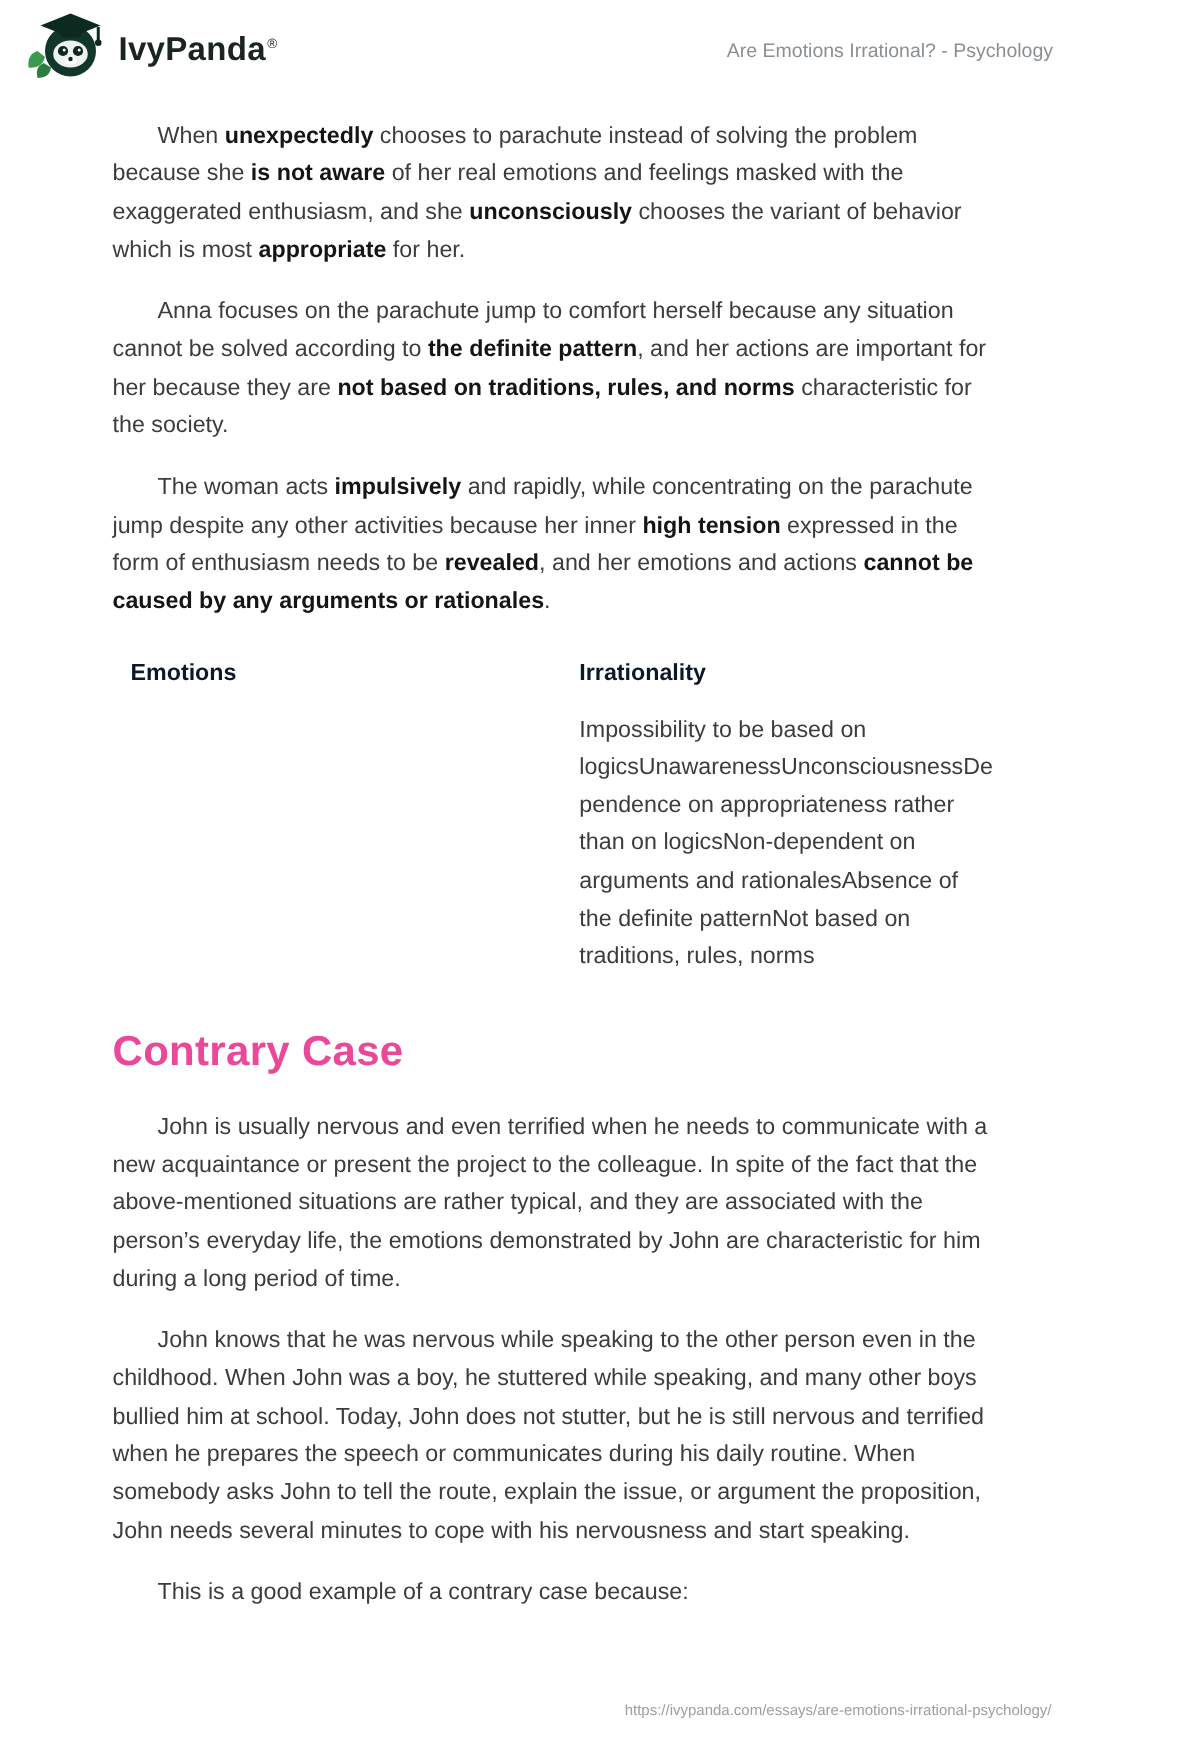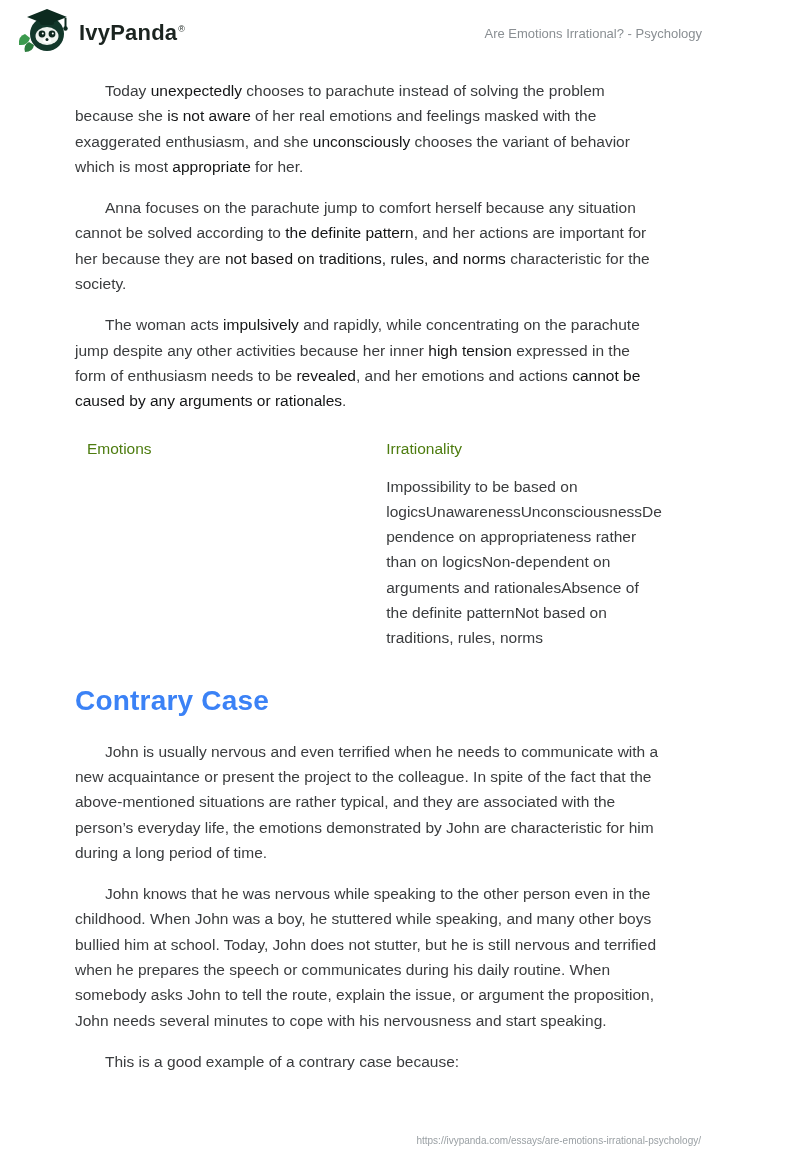--- a/index.html
+++ b/index.html
@@ -34,39 +34,39 @@
 
   
   .content { margin: 16px 72px 0 75px; }
   p.para {
     font-size: 15.5px;
     line-height: 25.3px;
     color: #3a3c3e;
     margin: 0 0 16px 0;
     text-indent: 30px;
   }
-  p.para b { color: #141516; font-weight: 400; }
+  p.para b { color: #141516; font-weight: 700; }
 
   
   .tbl { display: flex; gap: 27px; margin: 26px 0 0 12px; }
   .tbl-col { width: 296px; }
   .tbl-col.second { width: 302px; }
-  .tbl-col-header { font-size: 15.5px; font-weight: 400; color: #4d7c0f; margin: 0 0 16px 0; }
+  .tbl-col-header { font-size: 15.5px; font-weight: 700; color: #0f172a; margin: 0 0 16px 0; }
   .tbl-col-body {
     font-size: 15.5px;
     line-height: 25.3px;
     color: #3a3c3e;
     overflow-wrap: break-word;
     word-break: break-word;
   }
 
   h1.section-heading {
     font-size: 28px;
     font-weight: 700;
-    color: #3b82f6;
+    color: #ec4899;
     margin: 34px 0 22px 0;
     letter-spacing: 0.2px;
   }
 
   
   .footer-url {
     position: absolute;
     right: 35px;
     bottom: 14px;
     font-size: 10px;
@@ -107,21 +107,21 @@
           </g>
         </svg>
       </span>
       <span class="brand-name"><span>IvyPanda</span><span class="reg-mark">®</span></span>
     </div>
     <div class="doc-title">Are Emotions Irrational? - Psychology</div>
   </div>
 
   <div class="content">
 
-    <p class="para"><span>Today </span><b>unexpectedly</b><span> chooses to parachute instead of solving the problem because she </span><b>is not aware</b><span> of her real emotions and feelings masked with the exaggerated enthusiasm, and she </span><b>unconsciously</b><span> chooses the variant of behavior which is most </span><b>appropriate</b><span> for her.</span></p>
+    <p class="para"><span>When </span><b>unexpectedly</b><span> chooses to parachute instead of solving the problem because she </span><b>is not aware</b><span> of her real emotions and feelings masked with the exaggerated enthusiasm, and she </span><b>unconsciously</b><span> chooses the variant of behavior which is most </span><b>appropriate</b><span> for her.</span></p>
     <p class="para"><span>Anna focuses on the parachute jump to comfort herself because any situation cannot be solved according to </span><b>the definite pattern</b><span>, and her actions are important for her because they are </span><b>not based on traditions, rules, and norms</b><span> characteristic for the society.</span></p>
     <p class="para"><span>The woman acts </span><b>impulsively</b><span> and rapidly, while concentrating on the parachute jump despite any other activities because her inner </span><b>high tension</b><span> expressed in the form of enthusiasm needs to be </span><b>revealed</b><span>, and her emotions and actions </span><b>cannot be caused by any arguments or rationales</b><span>.</span></p>
 
     <div class="tbl">
       <div class="tbl-col">
         <div class="tbl-col-header">Emotions</div>
       </div>
       <div class="tbl-col second">
         <div class="tbl-col-header">Irrationality</div>
         <div class="tbl-col-body">Impossibility to be based on logicsUnawarenessUnconsciousnessDependence on appropriateness rather than on logicsNon-dependent on arguments and rationalesAbsence of the definite patternNot based on traditions, rules, norms</div>

